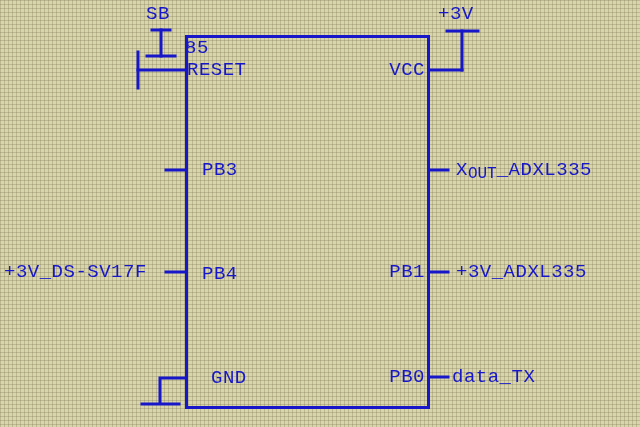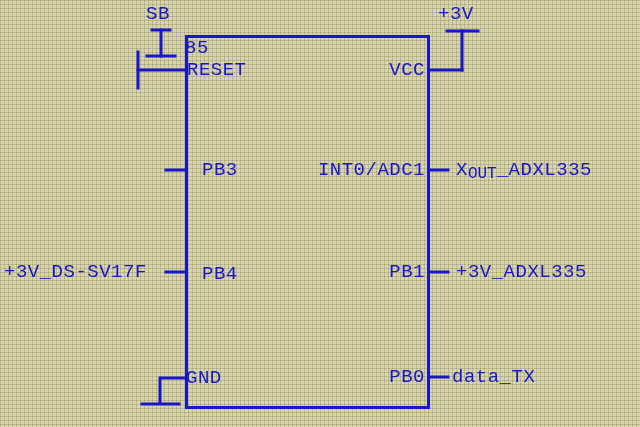--- a/index.html
+++ b/index.html
@@ -81,24 +81,23 @@
 
   <div class="lbl" style="left:146px; top:4px;">SB</div>
 
   <div class="lbl" style="left:438px; top:4px;">+3V</div>
 
   <div class="lbl center" style="left:185px; top:38px; width:245px;">85</div>
 
   <div class="lbl" style="left:187px; top:60px;">RESET</div>
   <div class="lbl" style="left:202px; top:160px;">PB3</div>
   <div class="lbl" style="left:202px; top:264px;">PB4</div>
-  <div class="lbl" style="left:186px; top:368px;">GND</div>
+  <div class="lbl" style="left:211px; top:368px;">GND</div>
 
   <div class="lbl" style="right:215px; top:60px;margin-left:43px;">VCC</div>
-  <div class="lbl" style="right:215px; top:160px;">INT0/ADC1</div>
   <div class="lbl" style="right:215px; top:262px;">PB1</div>
   <div class="lbl" style="right:215px; top:367px;text-align:center;">PB0</div>
 
   <div class="lbl" style="left:4px; top:262px;">+3V_DS-SV17F</div>
 
   <div class="lbl" style="left:456px; top:160px;"><span>X</span><span class="sub">OUT</span><span>_ADXL335</span></div>
 
   <div class="lbl" style="left:456px; top:262px;">+3V_ADXL335</div>
   <div class="lbl" style="left:452px; top:367px;">data_TX</div>
 

